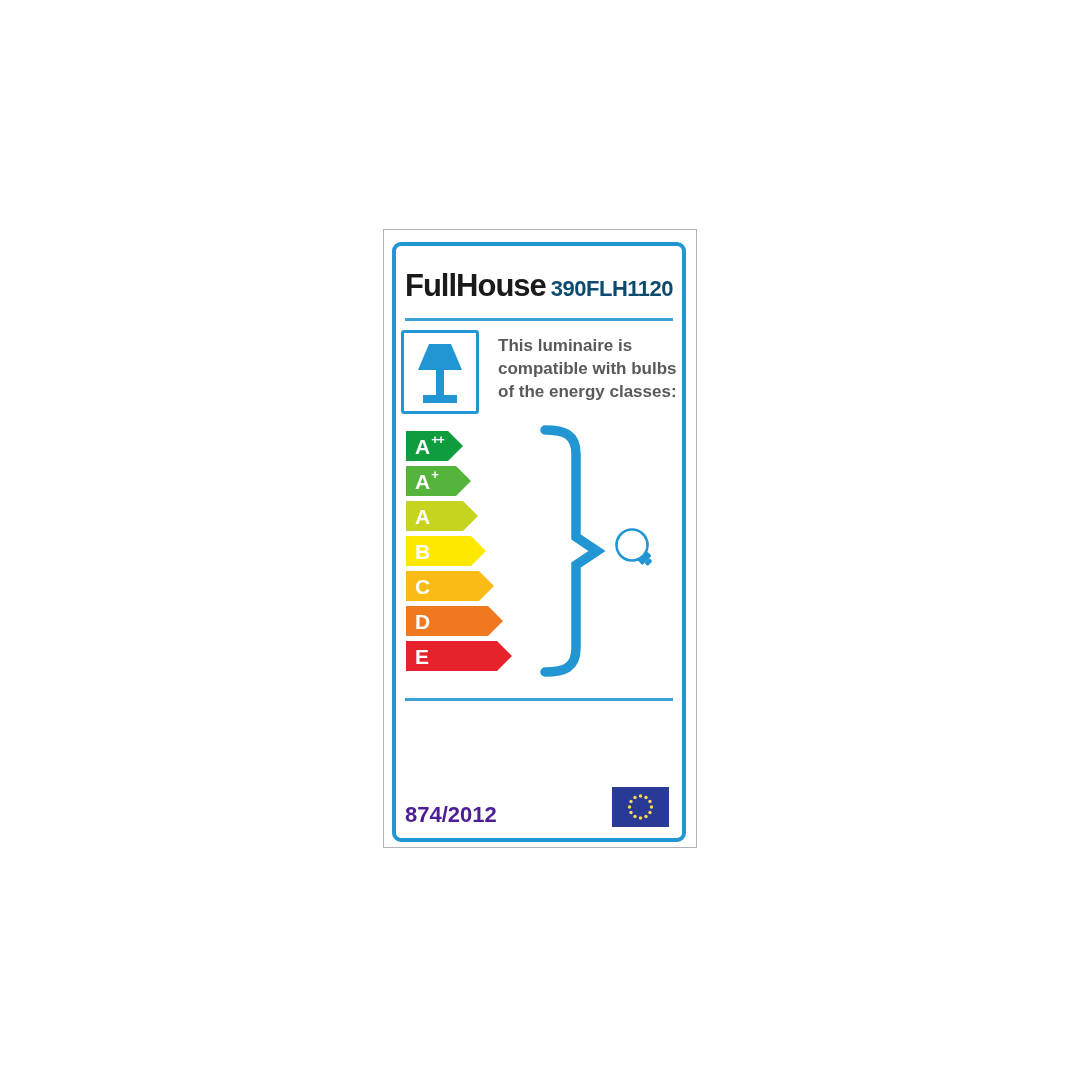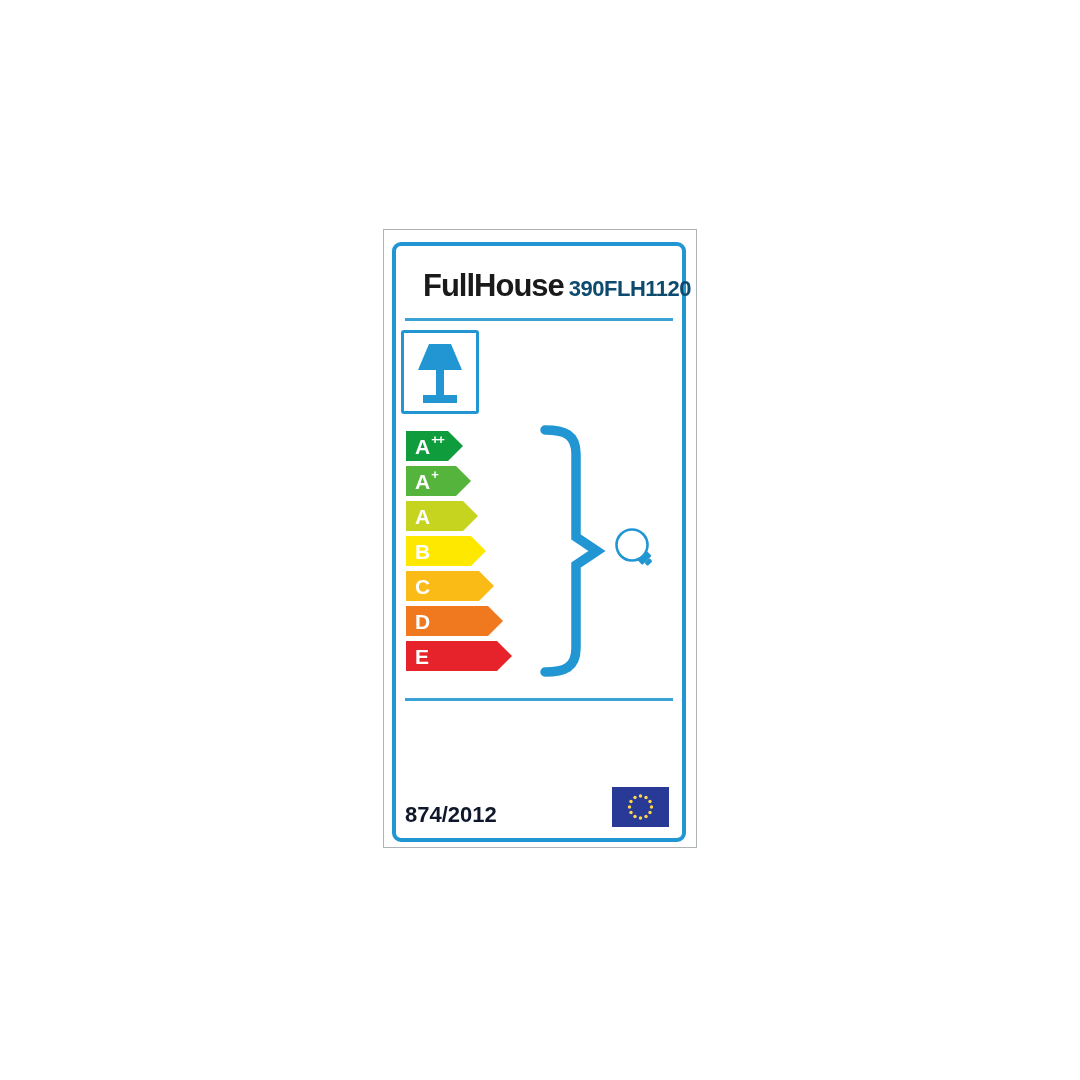--- a/index.html
+++ b/index.html
@@ -11,21 +11,21 @@
     position:absolute;left:383px;top:229px;width:314px;height:619px;
     border:1px solid #aeb3b6;background:#ffffff;box-sizing:border-box;
   }
   .bluebox{
     position:absolute;left:8px;top:12px;width:294px;height:600px;
     border:4px solid #2196d3;border-radius:9px;box-sizing:border-box;
     background:#ffffff;
   }
   .hdr{
     position:absolute;left:9px;top:22px;width:268px;
-    display:flex;justify-content:space-between;align-items:baseline;margin-left:18px;
+    display:flex;justify-content:space-between;align-items:baseline;
   }
   .brand{font-size:31px;font-weight:800;color:#1a1a1a;letter-spacing:-1px;white-space:nowrap;}
   .model{font-size:22px;font-weight:800;color:#0c4a6e;letter-spacing:-0.5px;white-space:nowrap;}
   .rule{position:absolute;left:9px;width:268px;height:3px;background:#3ba2d6;}
   .rule1{top:72px;} .rule2{top:452px;}
   .lampbox{
     position:absolute;left:5px;top:84px;width:78px;height:84px;
     border:3px solid #2196d3;border-radius:3px;box-sizing:border-box;
     display:flex;align-items:center;justify-content:center;background:#fff;
   }
@@ -36,21 +36,21 @@
   .arrows{position:absolute;left:10px;top:185px;width:120px;}
   .arrow{
     height:30px;margin-bottom:5px;color:#ffffff;
     clip-path:polygon(0 0, calc(100% - 15px) 0, 100% 50%, calc(100% - 15px) 100%, 0 100%);
     display:flex;align-items:center;padding-left:9px;box-sizing:border-box;
   }
   .grade{font-size:21px;font-weight:800;line-height:1;}
   .sup{font-size:13px;font-weight:800;position:relative;top:-7px;margin-left:1px;letter-spacing:-1.5px;line-height:1;}
   .bracewrap{position:absolute;left:140px;top:178px;width:125px;height:256px;}
   .bulbwrap{position:absolute;left:209px;top:276px;width:60px;height:56px;}
-  .reg{position:absolute;left:9px;top:556px;font-size:22px;font-weight:800;color:#0f172a;}
+  .reg{position:absolute;left:9px;top:556px;font-size:22px;font-weight:800;color:#4c1d95;}
   .flag{position:absolute;left:216px;top:541px;width:57px;height:40px;background:#283a96;}
   .flag svg{display:block;}
 </style>
 </head>
 <body>
 
 <div class="sheet">
   <div class="bluebox">
 
     <div class="hdr">
@@ -61,20 +61,21 @@
     <div class="rule rule1"></div>
 
     <div class="lampbox">
       <svg width="70" height="76" viewBox="0 0 70 76">
         <path d="M24 10 L46 10 L57 36 L13 36 Z" fill="#2196d3"></path>
         <rect x="31" y="36" width="8" height="26" fill="#2196d3"></rect>
         <rect x="18" y="61" width="34" height="8" fill="#2196d3"></rect>
       </svg>
     </div>
 
+    <div class="para">This luminaire is compatible with bulbs of the energy classes:</div>
 
     <div class="arrows">
       <div class="arrow" style="width: 57px; background: rgb(15, 156, 60);">
         <span class="grade">A</span>
           <span class="sup">++</span>
       </div>
       <div class="arrow" style="width: 65px; background: rgb(85, 180, 59);">
         <span class="grade">A</span>
           <span class="sup">+</span>
       </div>

